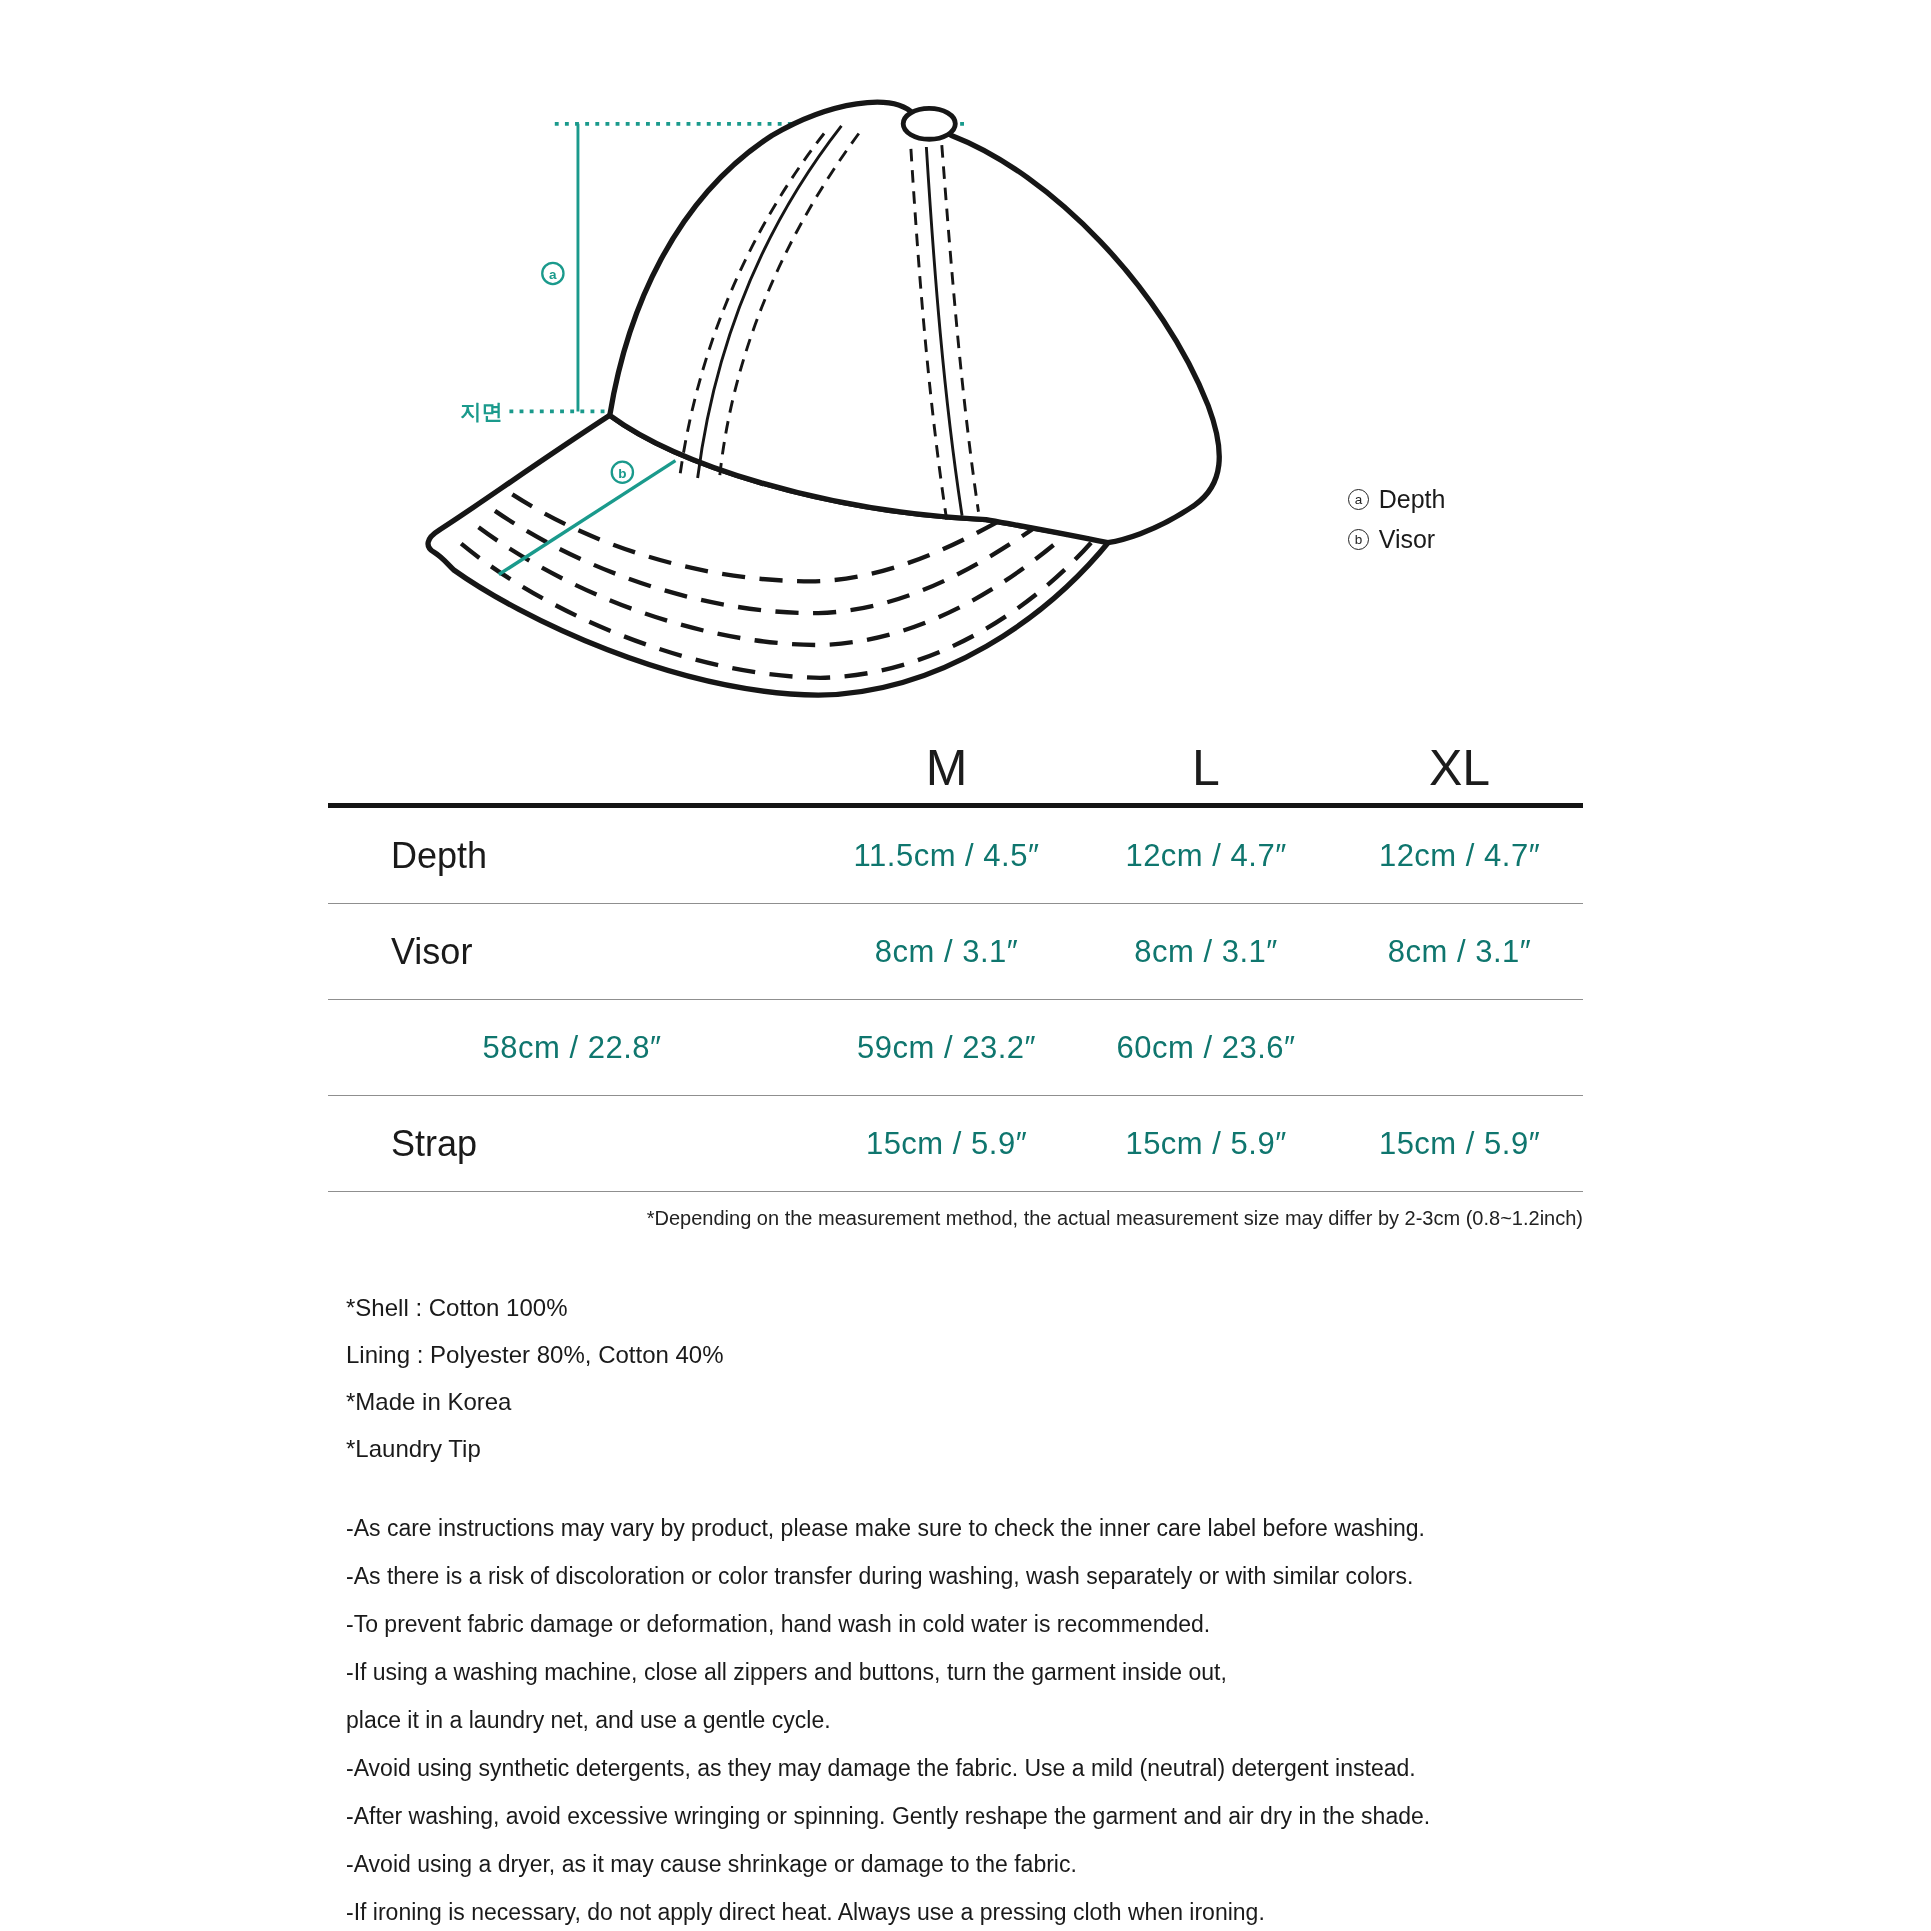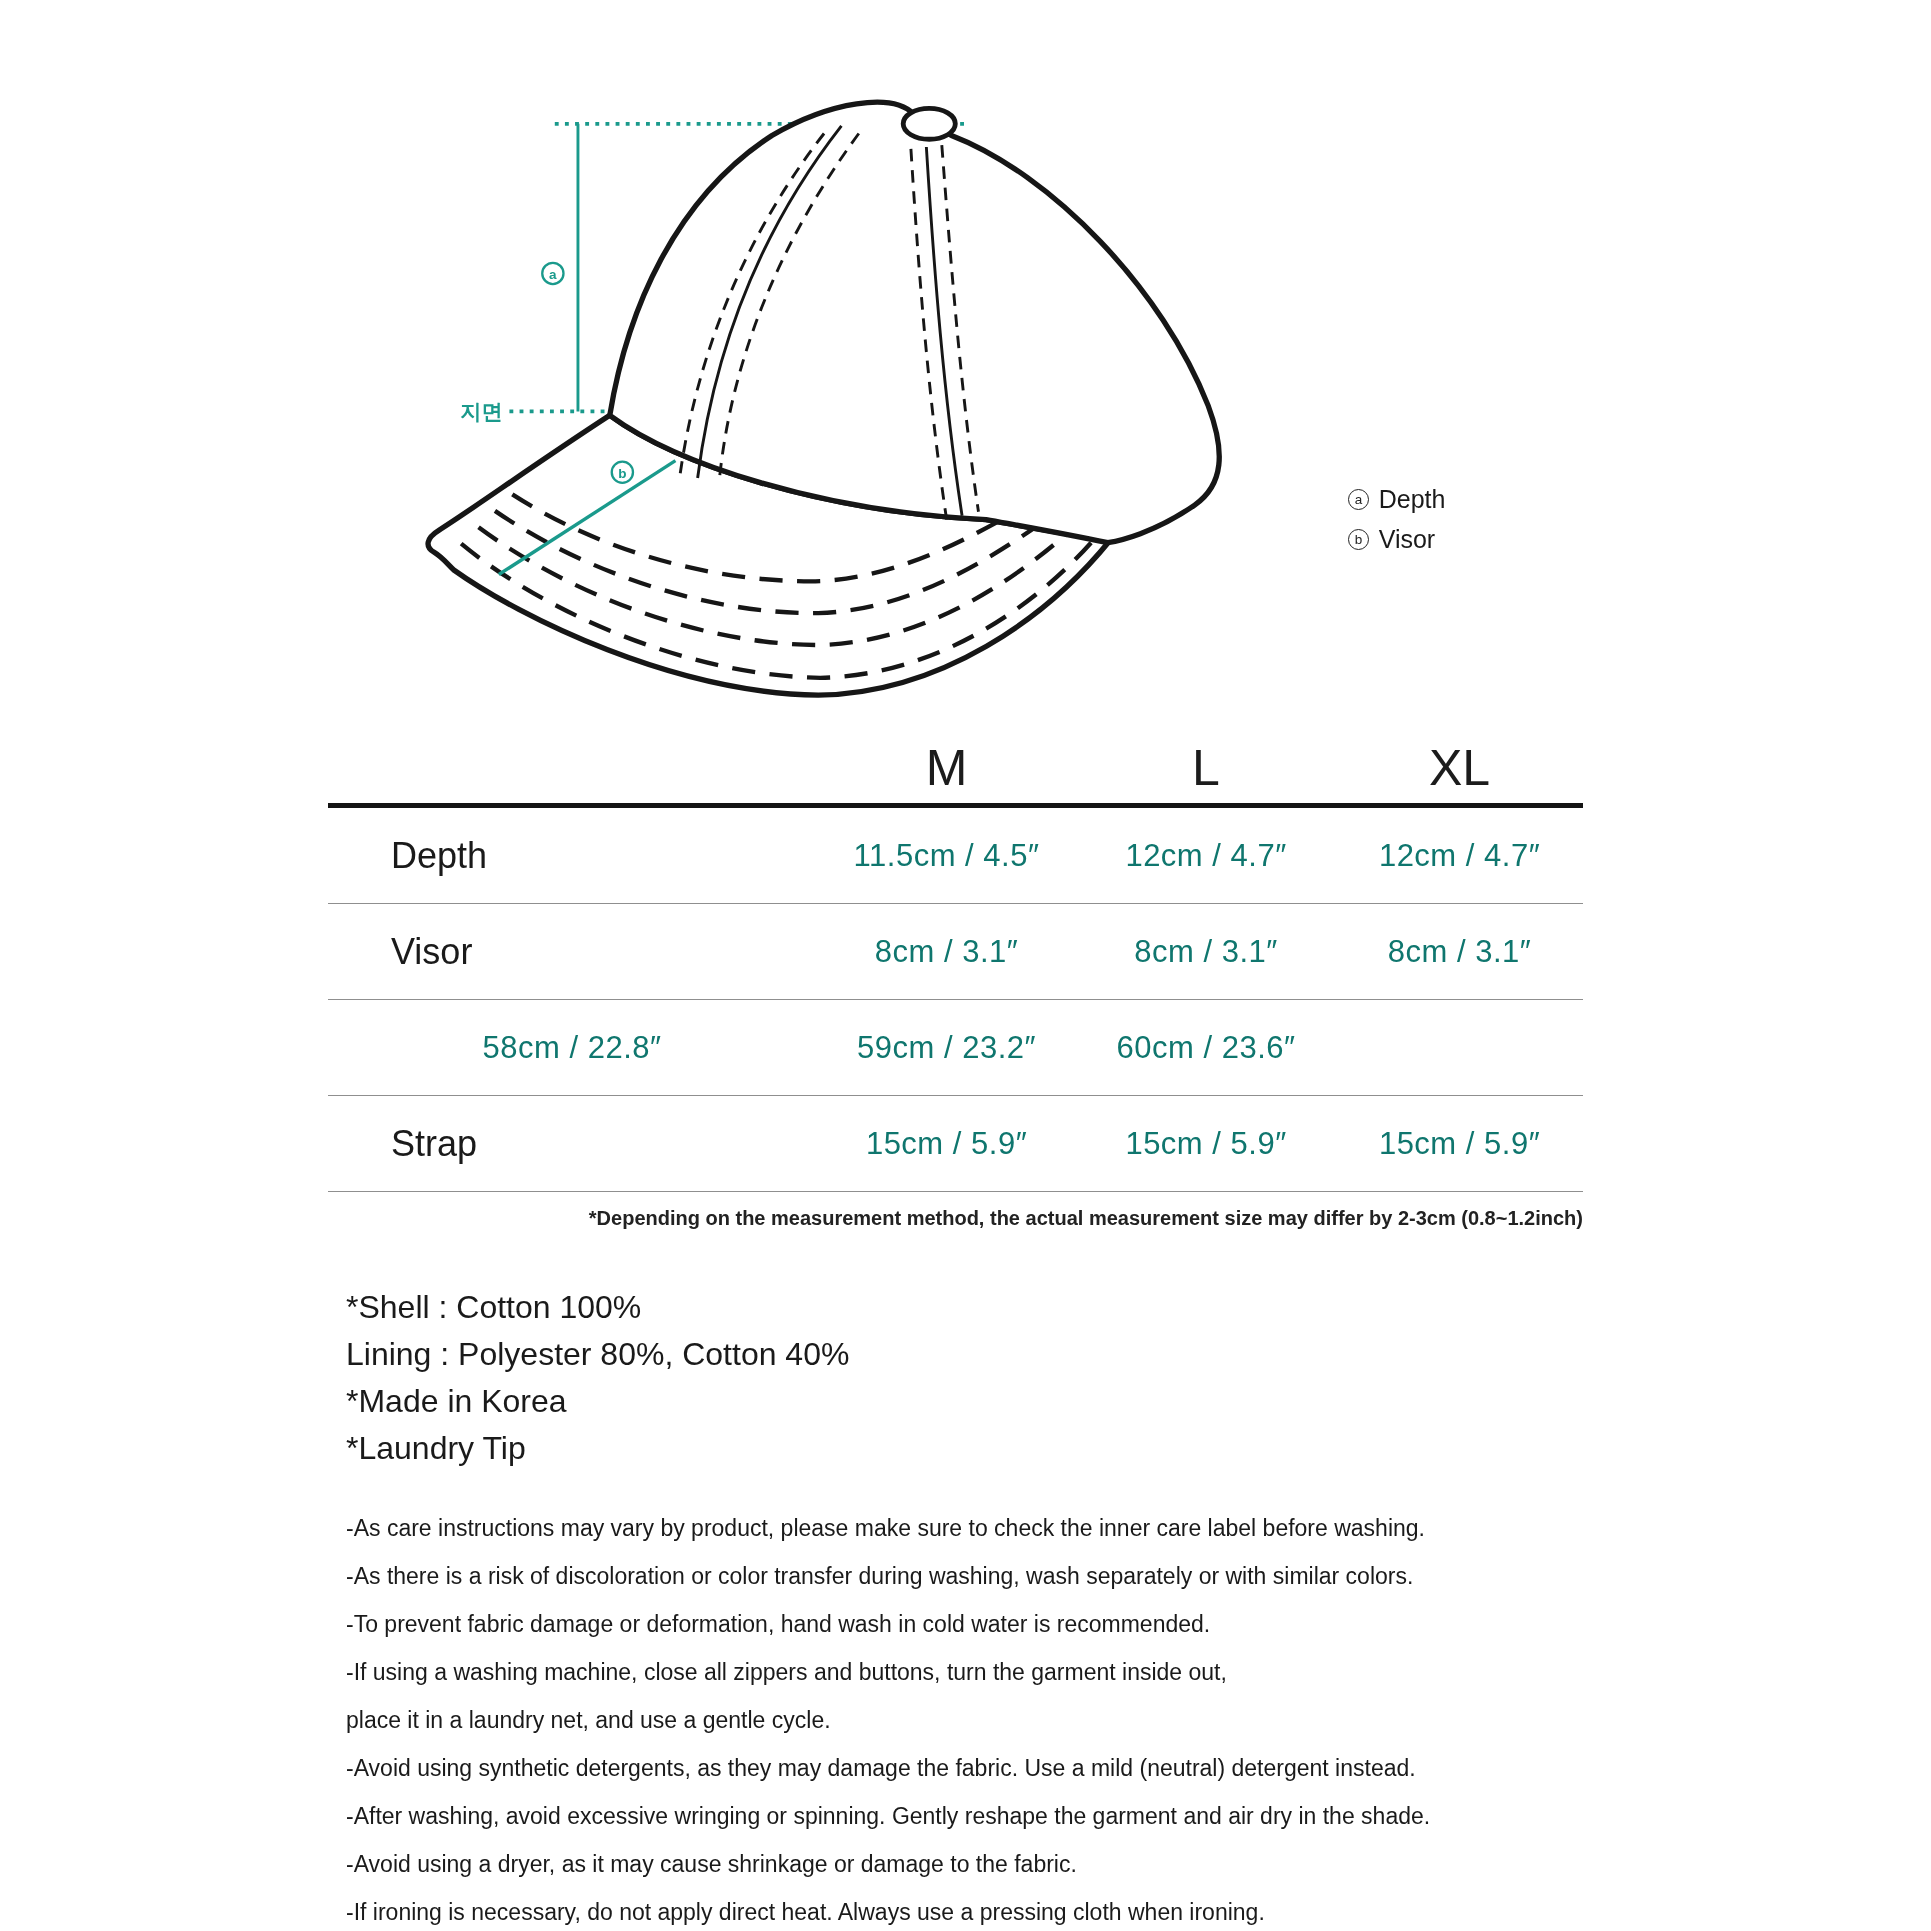--- a/index.html
+++ b/index.html
@@ -19,23 +19,23 @@
   }
   .legend-label { font-size:25px; color:#1a1a1a; }
   
   .size-table { position:absolute; left:328px; top:732px; width:1255px; }
   .thead, .srow { display:grid; grid-template-columns:488px 261px 258px 249px; }
   .thead { height:71px; align-items:end; border-bottom:5.8px solid #141414; }
   .th { text-align:center; font-size:50px; padding-bottom:5.8px; color:#1c1c1c; }
   .srow { height:95px; align-items:center; border-bottom:1.9px solid #8f8f8f; }
   .row-label { padding-left:63px; font-size:36px; color:#1a1a1a; }
   .cell { text-align:center; font-size:31px; color:#0f766e; letter-spacing:0.5px; }
-  .footnote { width:1255px; text-align:right; margin-top:15.4px; font-size:20px; color:#222;font-weight:bold; }
+  .footnote { width:1255px; text-align:right; margin-top:15.4px; font-size:20px; color:#222; }
   
-  .product-info { position:absolute; left:346px; top:1284px; font-size:32px; line-height:47px; }
+  .product-info { position:absolute; left:346px; top:1284px; font-size:24px; line-height:47px; }
   .care-list   { position:absolute; left:346px; top:1504px; font-size:23px; line-height:48px; }
   .product-info div, .care-list div { white-space:nowrap; }
 </style>
 </head>
 <body>
 
 <div class="canvas">
 
   <svg class="cap-svg" width="1023" height="686" viewBox="340 55 1060 710">
 

